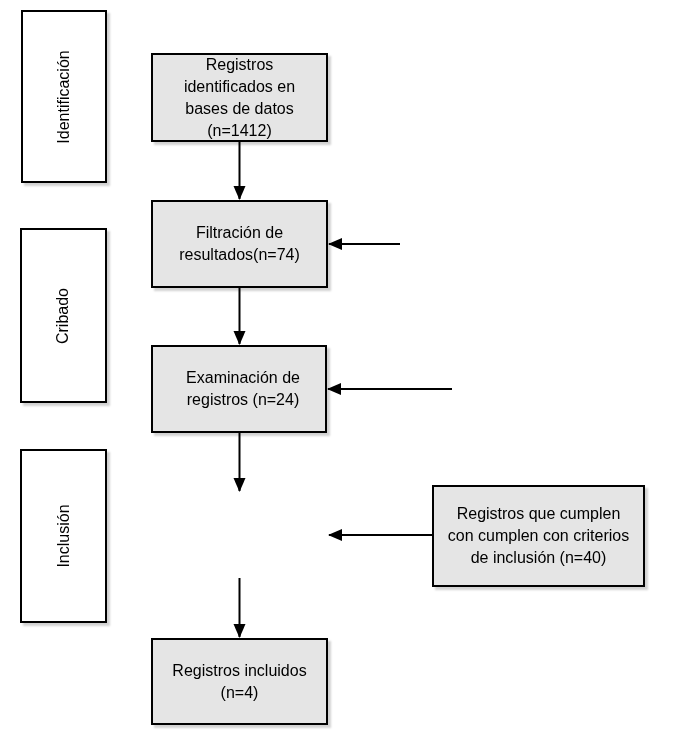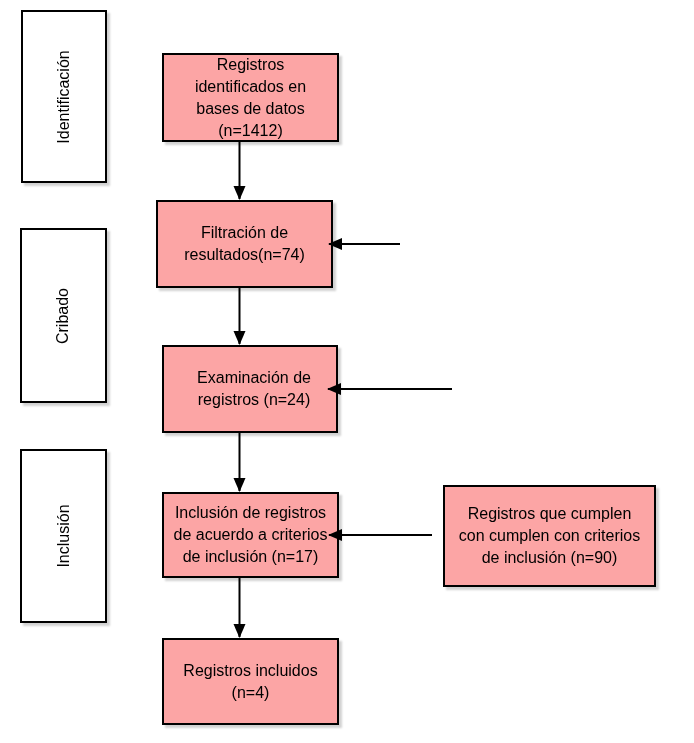--- a/index.html
+++ b/index.html
@@ -12,32 +12,31 @@
     position: relative;
     width: 694px;
     height: 743px;
     background: #ffffff;
     overflow: hidden;
     color: #000000;
   }
   .box {
     position: absolute;
     box-sizing: border-box;
-    background: #fca5a5;
+    background: #e5e5e5;
     border: 2px solid #000000;
     box-shadow: 3px 3px 2px rgba(0,0,0,0.18);
     display: flex;
     align-items: center;
     justify-content: center;
     text-align: center;
     font-size: 16px;
     line-height: 22px;
     white-space: pre-line;
     padding: 2px 4px;
-    margin-left: 11px;
   }
   .stage {
     position: absolute;
     box-sizing: border-box;
     background: #ffffff;
     border: 2px solid #000000;
     box-shadow: 3px 3px 2px rgba(0,0,0,0.18);
     display: flex;
     align-items: center;
     justify-content: center;
@@ -46,21 +45,21 @@
     transform: rotate(-90deg);
     white-space: nowrap;
     font-size: 16px;
   }
   
   #stage-identificacion { left: 21px; top: 10px;  width: 86px; height: 173px; }
   #stage-cribado        { left: 20px; top: 228px; width: 87px; height: 175px; }
   #stage-inclusion      { left: 20px; top: 449px; width: 87px; height: 174px; }
   
   #flow-a { left: 151px; top: 53px;  width: 177px; height: 89px; }
-  #flow-b { left: 145px; top: 200px; width: 177px; height: 88px; }
+  #flow-b { left: 151px; top: 200px; width: 177px; height: 88px; }
   #flow-c { left: 151px; top: 345px; width: 176px; height: 88px; padding-left: 12px; }
   #flow-d { left: 151px; top: 492px; width: 177px; height: 86px; }
   #flow-e { left: 151px; top: 638px; width: 177px; height: 87px; }
   
   #excl-1 { left: 400px; top: 169px; width: 280px; height: 148px; }
   #excl-2 { left: 452px; top: 345px; width: 175px; height: 90px; }
   #excl-3 { left: 432px; top: 485px; width: 213px; height: 102px; }
   .arrows {
     position: absolute;
     left: 0; top: 0;
@@ -87,29 +86,26 @@
   </div>
 
   <div class="box" id="flow-a">Registros
 identificados en
 bases de datos
 (n=1412)</div>
   <div class="box" id="flow-b">Filtración de
 resultados(n=74)</div>
   <div class="box" id="flow-c">Examinación de
 registros (n=24)</div>
-  <div class="box" id="flow-d">Inclusión de registros
-de acuerdo a criterios
-de inclusión (n=17)</div>
   <div class="box" id="flow-e">Registros incluidos
 (n=4)</div>
 
   <div class="box" id="excl-3">Registros que cumplen
 con cumplen con criterios
-de inclusión (n=90)</div>
+de inclusión (n=40)</div>
 
   <svg class="arrows" width="694" height="743">
     <defs>
       <marker id="ah" markerUnits="userSpaceOnUse" markerWidth="16" markerHeight="14" refX="13" refY="6" orient="auto">
         <path d="M0,0 L14,6 L0,12 Z" fill="#000000"></path>
       </marker>
     </defs>
     <line x1="239.5" y1="142" x2="239.5" y2="199" marker-end="url(#ah)"></line>
     <line x1="239.5" y1="288" x2="239.5" y2="344" marker-end="url(#ah)"></line>
     <line x1="239.5" y1="433" x2="239.5" y2="491" marker-end="url(#ah)"></line>

